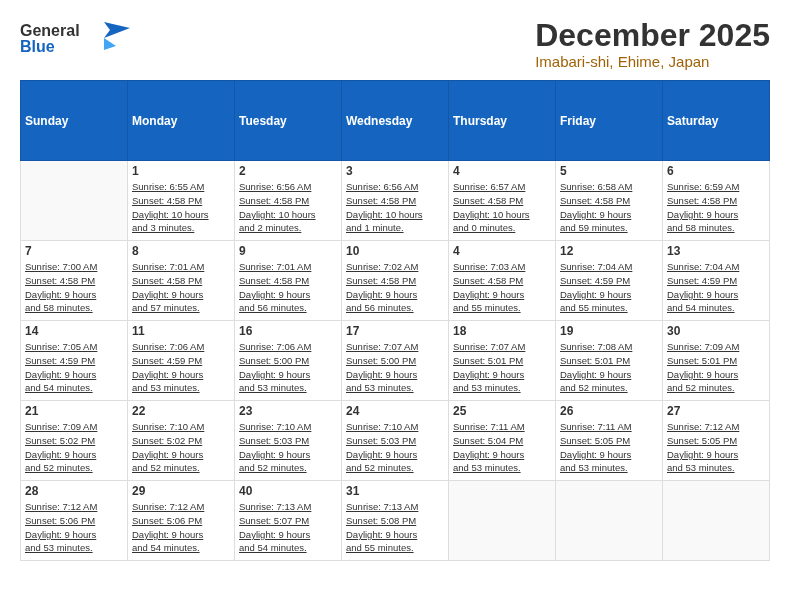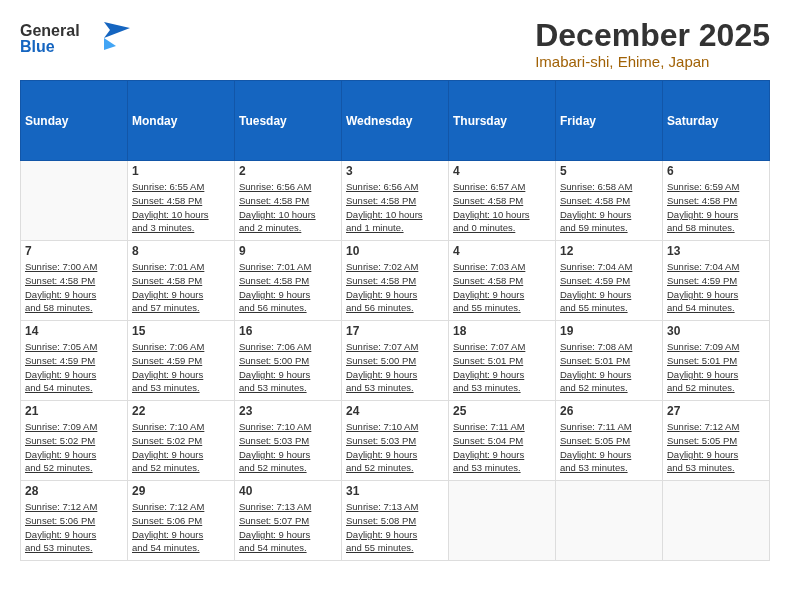--- a/index.html
+++ b/index.html
@@ -177,21 +177,21 @@
             <span class="day-num">13</span>
             <div class="day-info">Sunrise: 7:04 AM<br>Sunset: 4:59 PM<br>Daylight: 9 hours<br>and 54 minutes.</div>
           </td>
         </tr>
         <tr>
           <td>
             <span class="day-num">14</span>
             <div class="day-info">Sunrise: 7:05 AM<br>Sunset: 4:59 PM<br>Daylight: 9 hours<br>and 54 minutes.</div>
           </td>
           <td>
-            <span class="day-num">15</span>
+            <span class="day-num">11</span>
             <div class="day-info">Sunrise: 7:06 AM<br>Sunset: 4:59 PM<br>Daylight: 9 hours<br>and 53 minutes.</div>
           </td>
           <td>
             <span class="day-num">16</span>
             <div class="day-info">Sunrise: 7:06 AM<br>Sunset: 5:00 PM<br>Daylight: 9 hours<br>and 53 minutes.</div>
           </td>
           <td>
             <span class="day-num">17</span>
             <div class="day-info">Sunrise: 7:07 AM<br>Sunset: 5:00 PM<br>Daylight: 9 hours<br>and 53 minutes.</div>
           </td>

